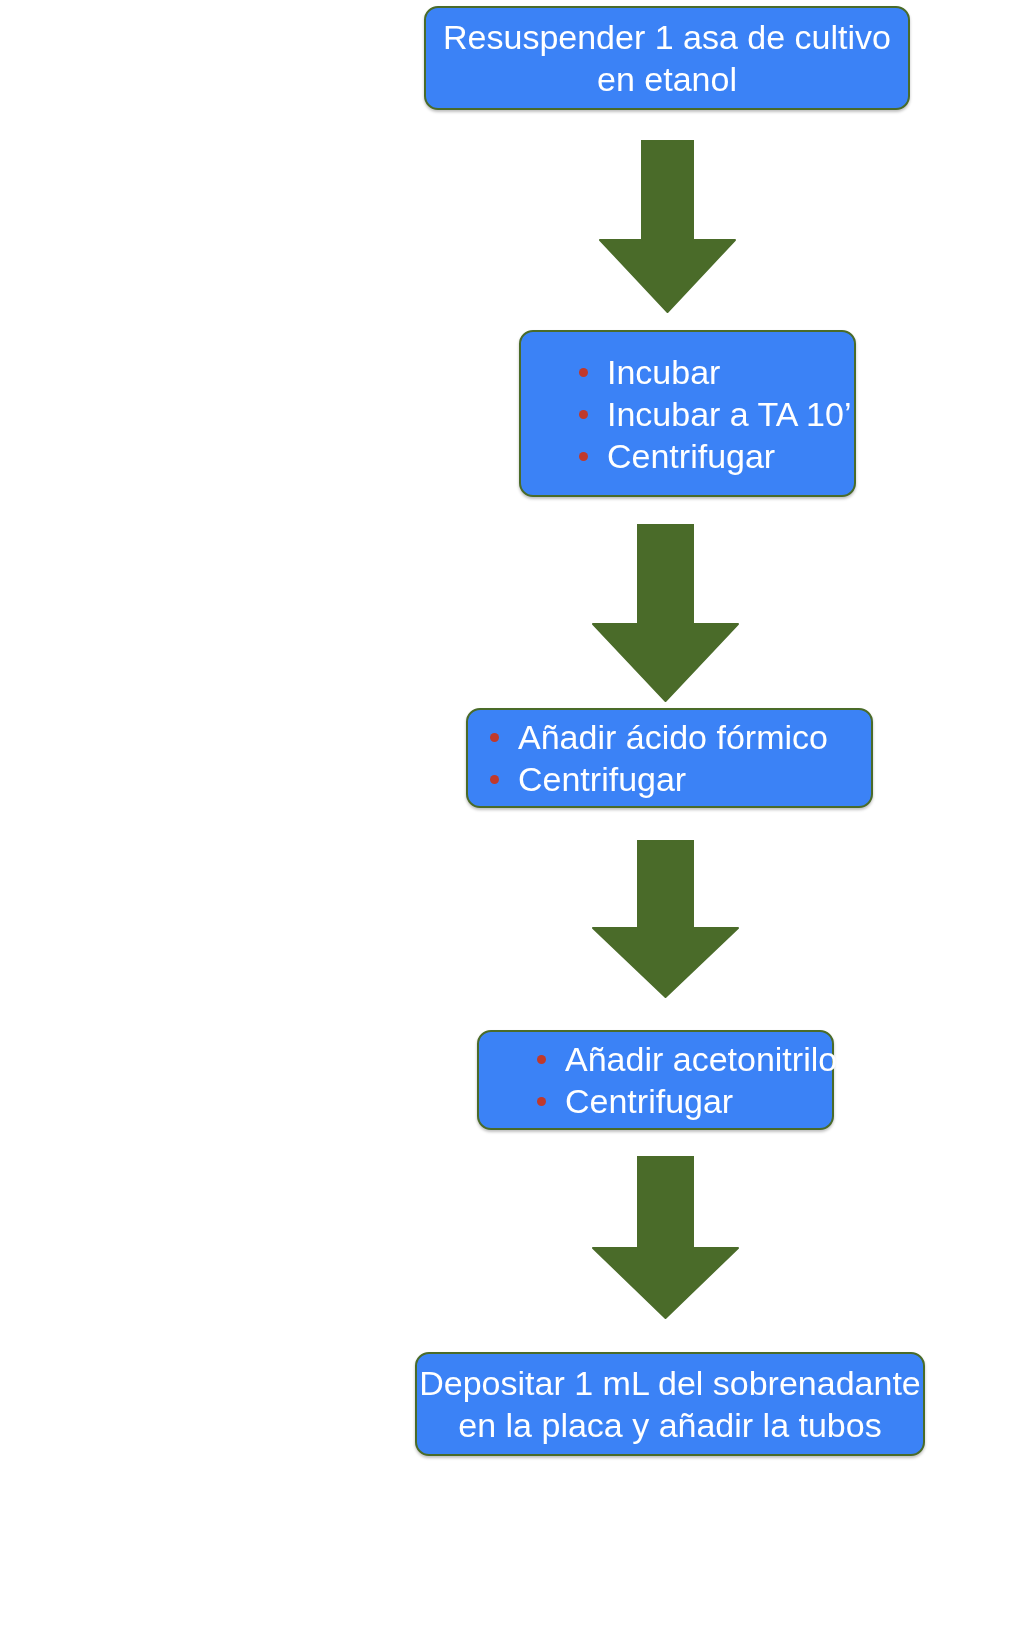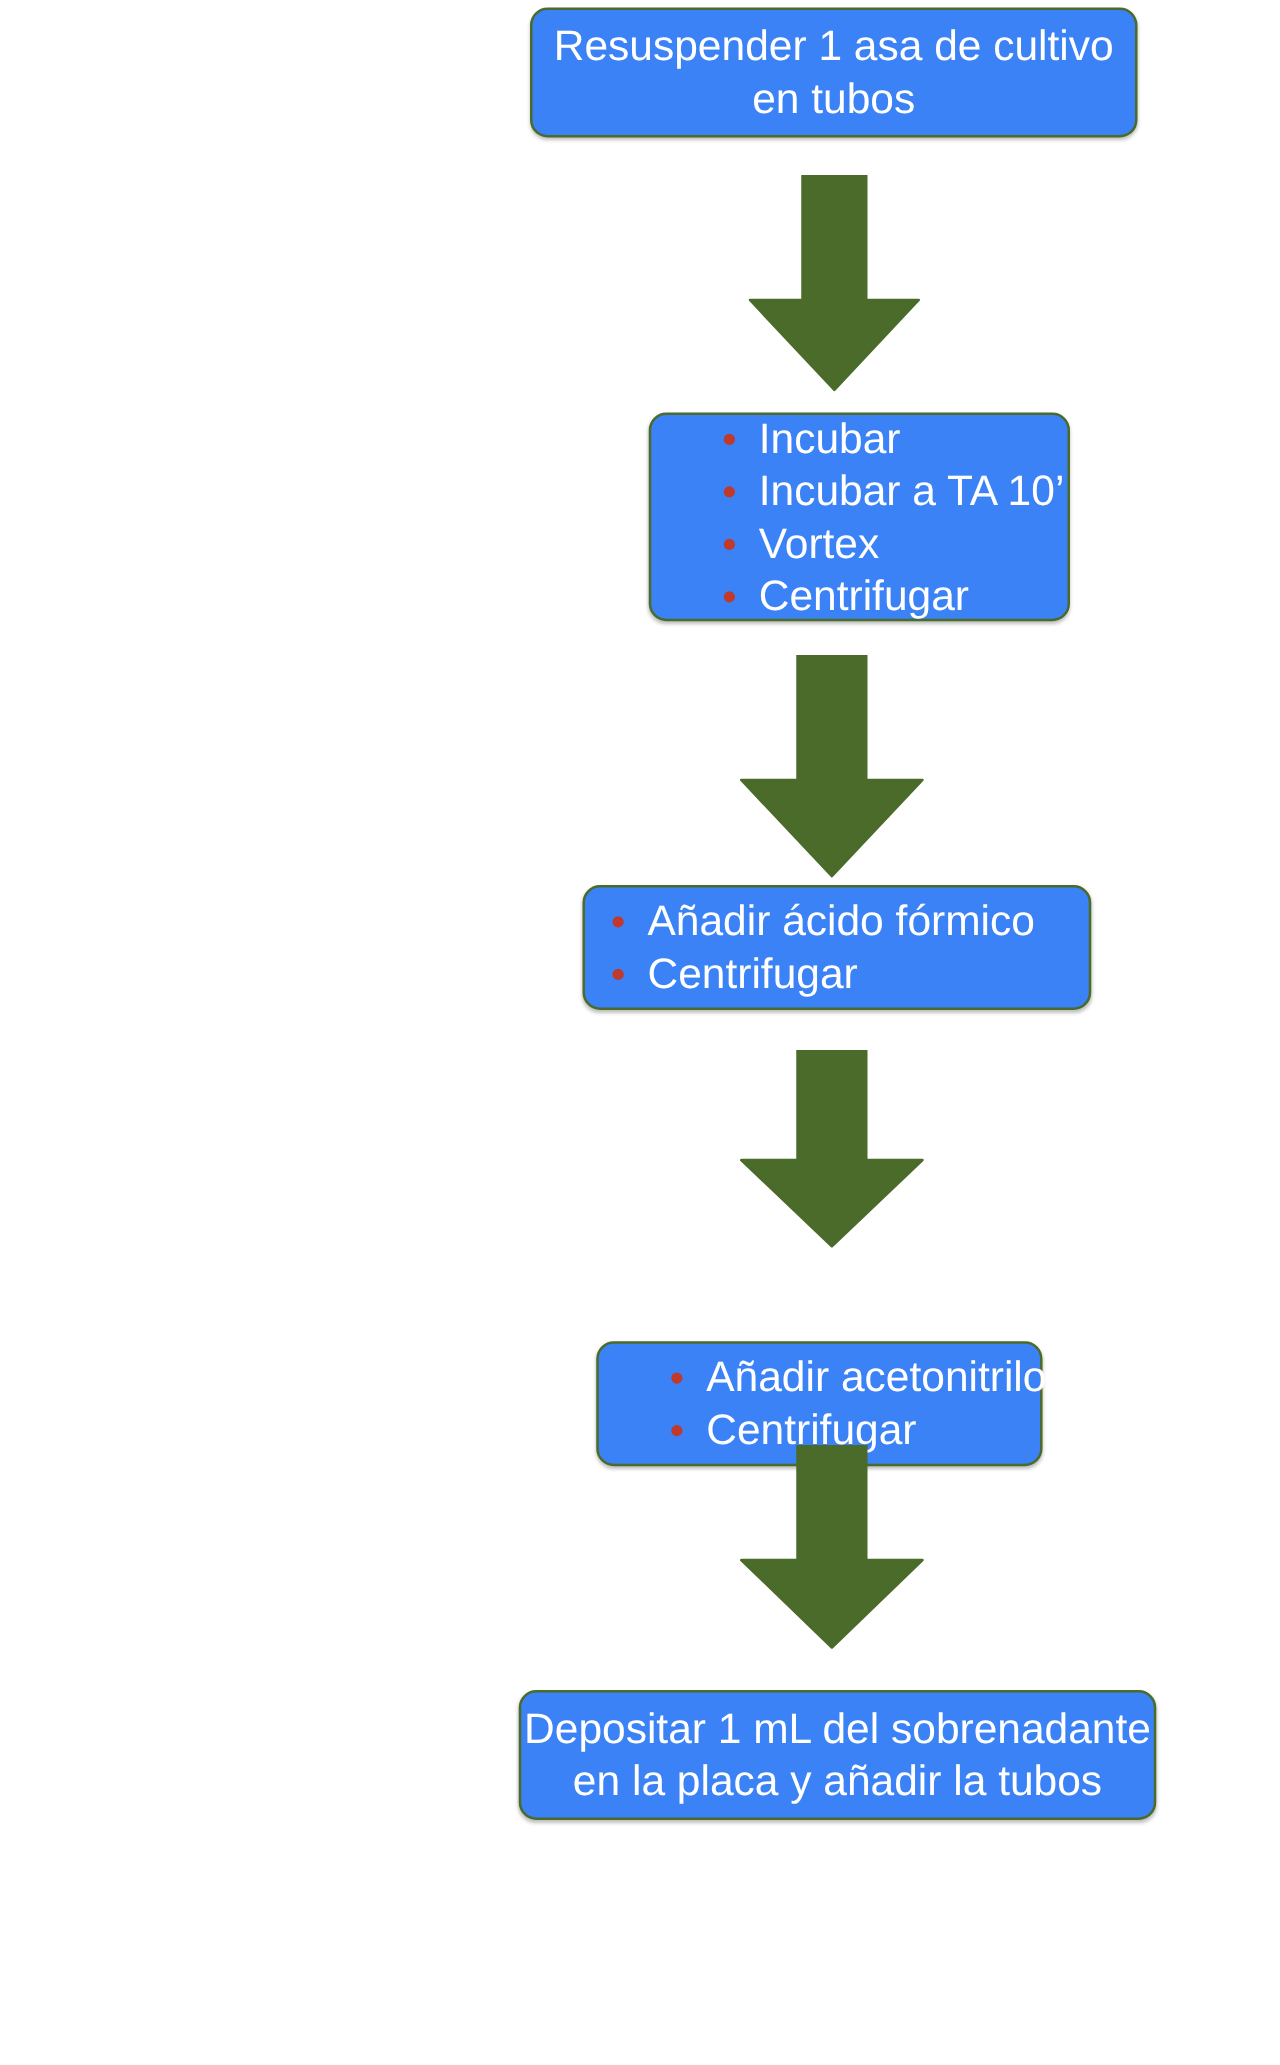--- a/index.html
+++ b/index.html
@@ -82,21 +82,21 @@
   }
   #box-3 {
     left: 466px;
     top: 708px;
     width: 407px;
     height: 100px;
     padding-left: 16px;
   }
   #box-4 {
     left: 477px;
-    top: 1073px;
+    top: 1030px;
     width: 357px;
     height: 100px;
   }
   #box-5 {
     left: 415px;
     top: 1352px;
     width: 510px;
     height: 104px;
   }
 
@@ -128,33 +128,32 @@
     font-style: italic;
   }
 </style>
 </head>
 <body>
 
 <div class="flow">
 
   <div class="box centered" id="box-1">
     <div class="line">Resuspender 1 asa de cultivo</div>
-    <div class="line">en tubos</div>
+    <div class="line">en etanol</div>
   </div>
 
   <div class="arrow" id="arrow-1">
     <svg width="145" height="175" viewBox="0 0 145 175">
       <polygon points="47,0 98,0 98,100 140,100 72.5,172 5,100 47,100" fill="#4a6b29" stroke="#4a6b29" stroke-width="2" stroke-linejoin="round"></polygon>
     </svg>
   </div>
 
   <div class="box bulleted" id="box-2">
     <div class="line">Incubar</div>
     <div class="line">Incubar a TA 10’</div>
-    <div class="line">Vortex</div>
     <div class="line">Centrifugar</div>
   </div>
 
   <div class="arrow" id="arrow-2">
     <svg width="155" height="180" viewBox="0 0 155 180">
       <polygon points="50,0 105,0 105,100 150,100 77.5,177 5,100 50,100" fill="#4a6b29" stroke="#4a6b29" stroke-width="2" stroke-linejoin="round"></polygon>
     </svg>
   </div>
 
   <div class="box bulleted" id="box-3">

